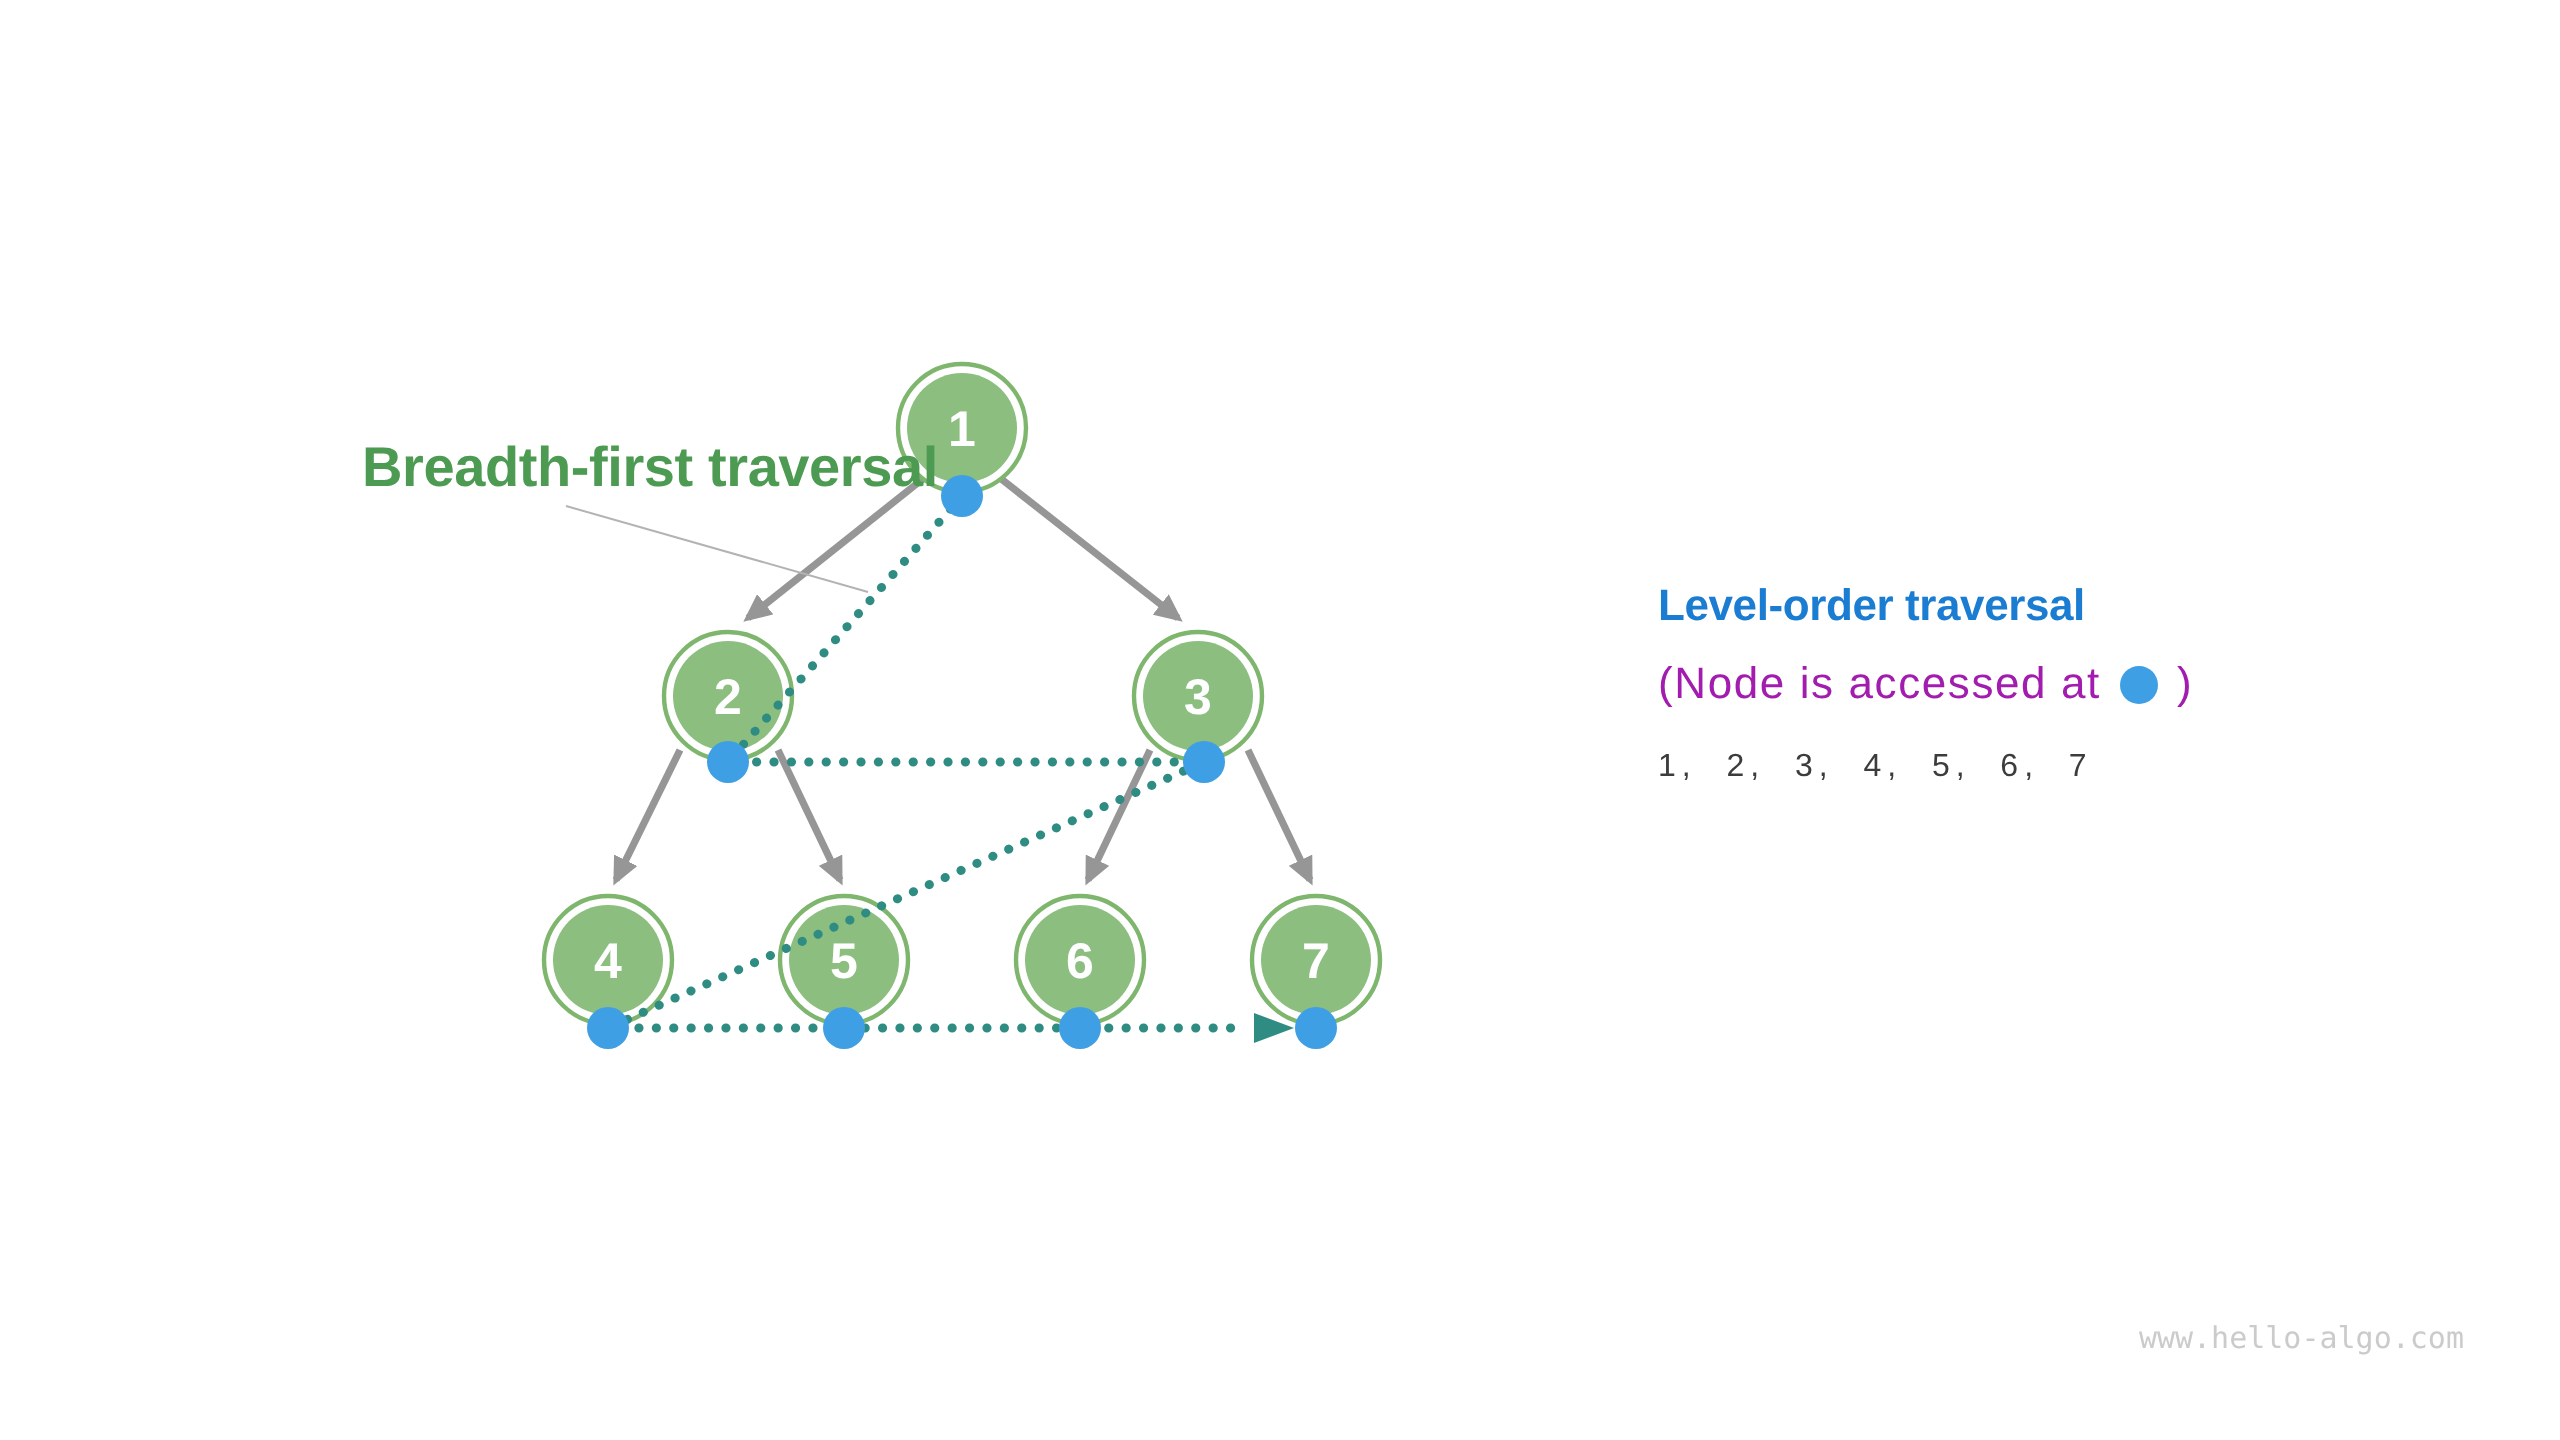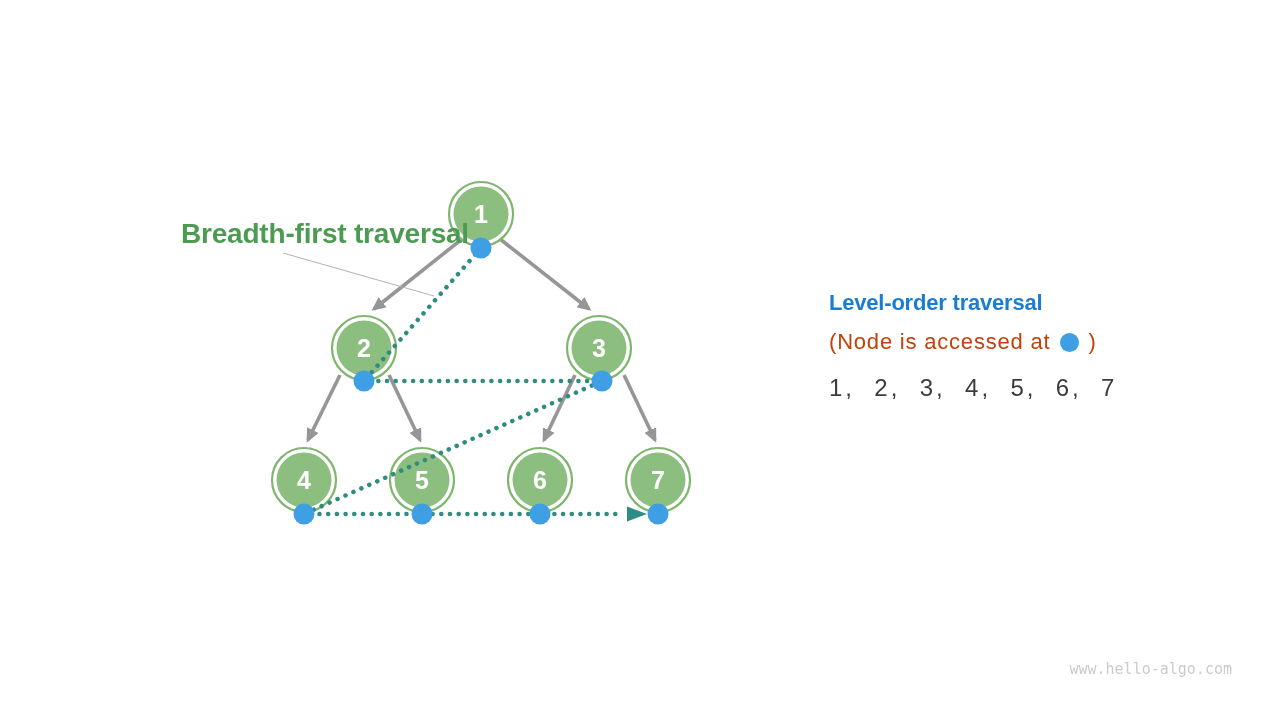--- a/index.html
+++ b/index.html
@@ -44,37 +44,37 @@
     font-size: 22px;
     font-weight: bold;
     letter-spacing: -0.2px;
     color: #1a7dd2;
     line-height: 1;
   }
   .panel-note {
     margin-top: 17px;
     font-size: 22px;
     letter-spacing: 0.8px;
-    color: #c2410c;
+    color: #a21caf;
     line-height: 1;
     display: flex;
     align-items: center;
   }
   .inline-dot {
     display: inline-block;
     width: 19px;
     height: 19px;
     border-radius: 50%;
     background: #3e9fe4;
     margin-left: 10px;
     margin-right: 9px;
   }
   .panel-sequence {
     margin-top: 23px;
-    font-size: 24px;
+    font-size: 16px;
     letter-spacing: 3px;
     color: #3c3c3c;
     line-height: 1;
     white-space: pre;
   }
   .watermark {
     position: absolute;
     right: 48px;
     top: 662px;
     font-family: "DejaVu Sans Mono", monospace;

